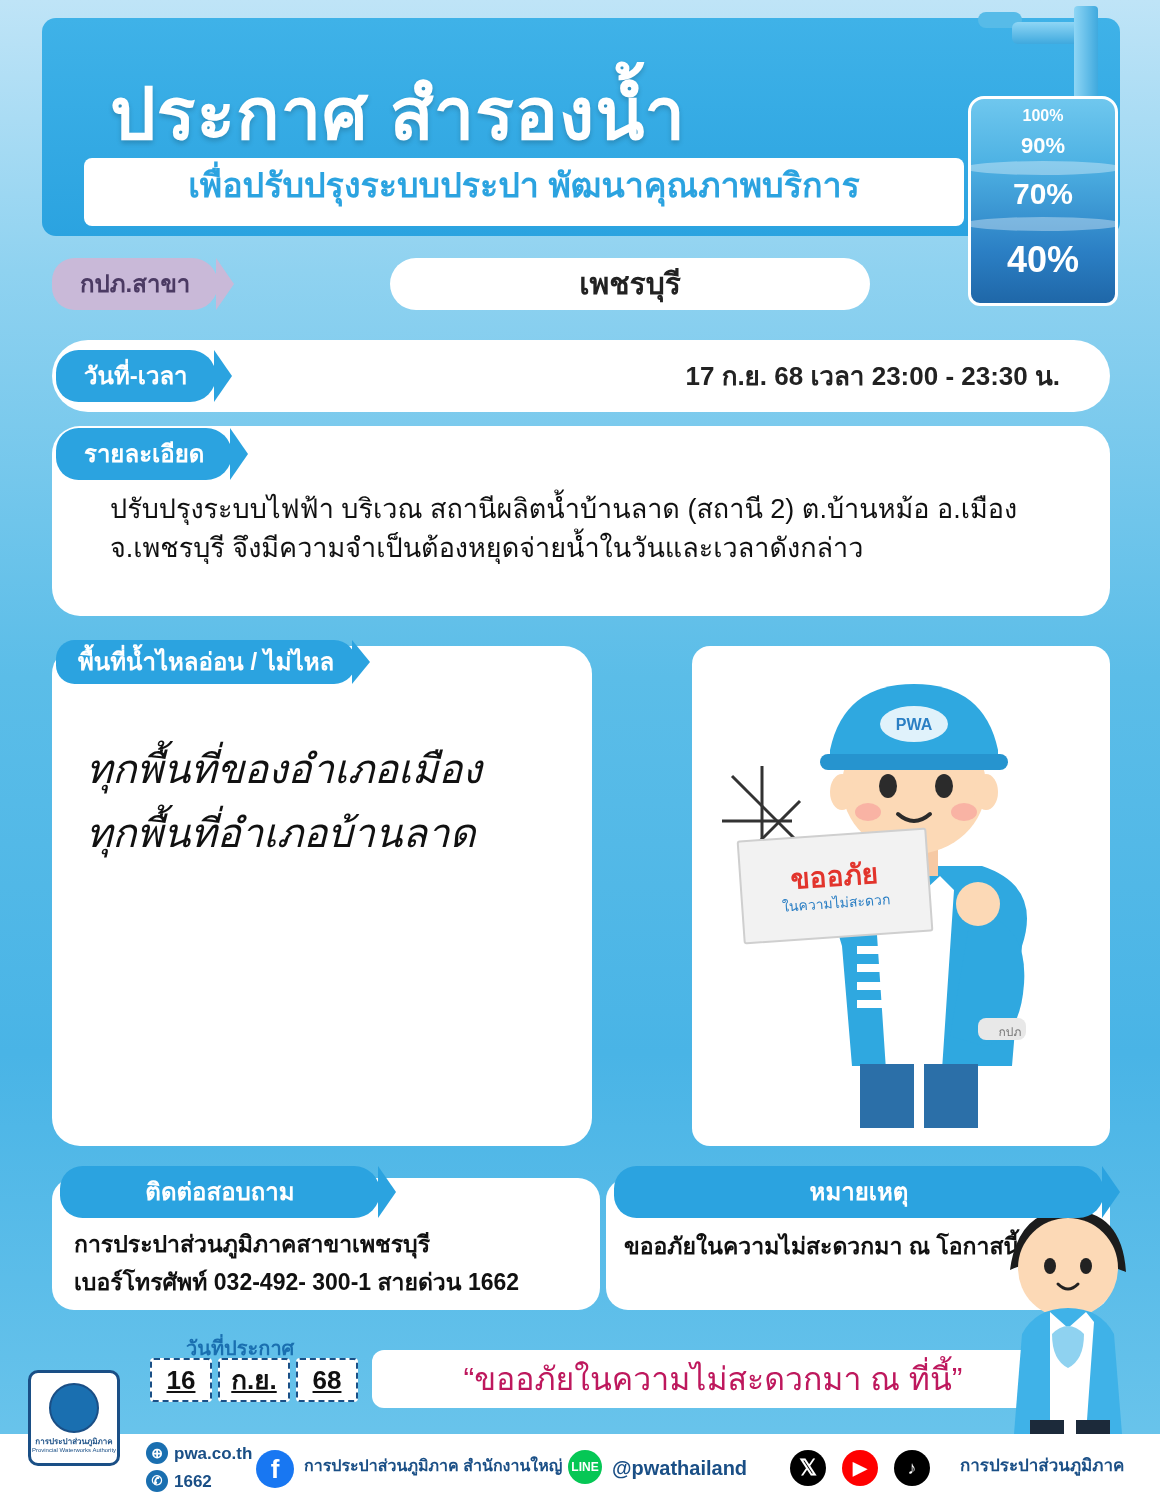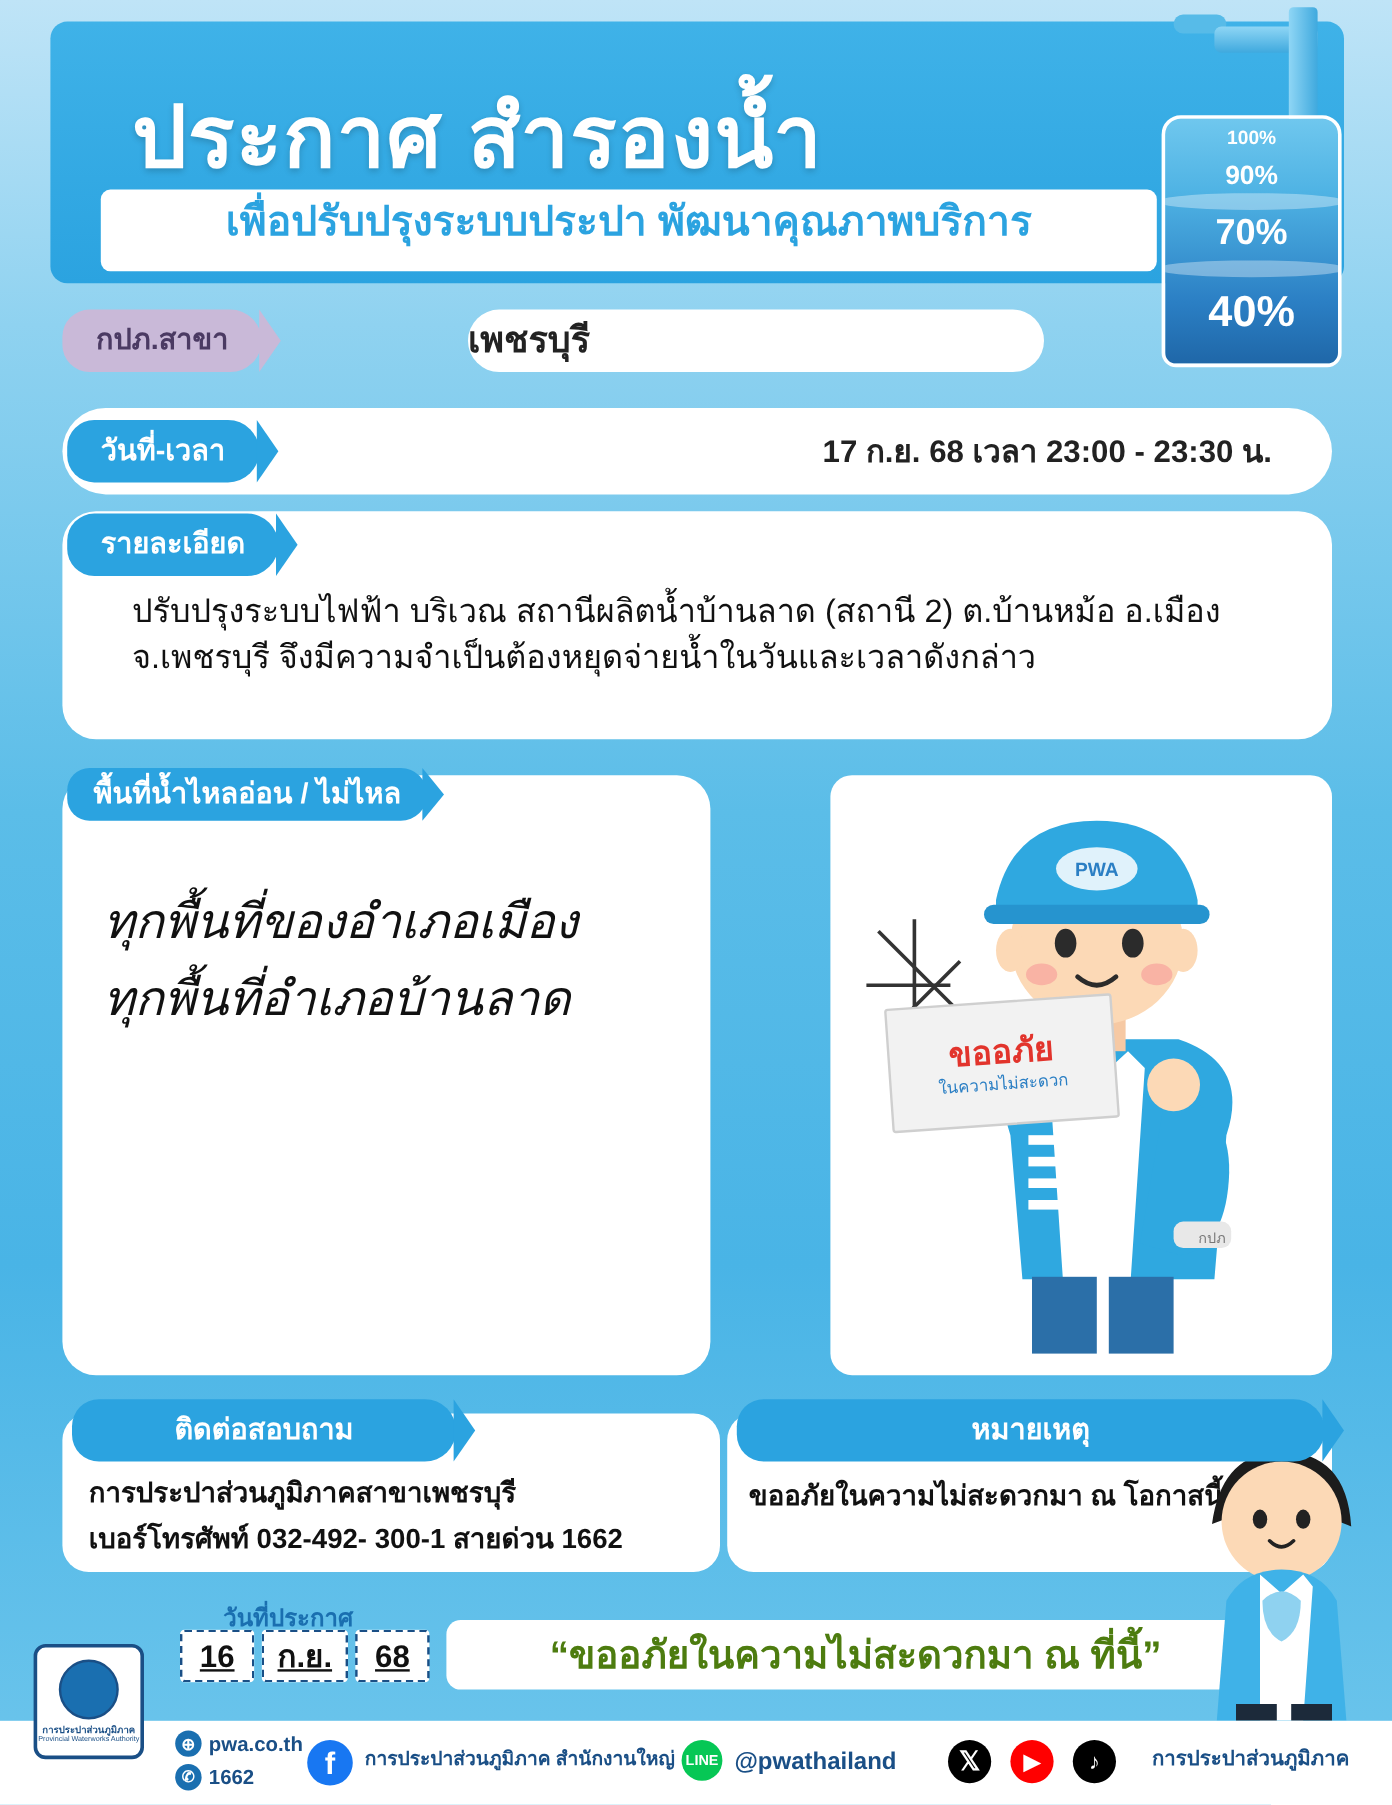--- a/index.html
+++ b/index.html
@@ -125,20 +125,21 @@
     color: #4b3a63;
     border-radius: 26px 30px 30px 26px;
   }
   .branch-tag::after { border-left-color: #c9b9d8; }
   .branch-box {
     position: absolute; left: 390px; top: 258px;
     width: 480px; height: 52px;
     background: #ffffff;
     border-radius: 26px;
     line-height: 52px;
+    text-align: center;
     font-size: 30px;
     font-weight: bold;
     color: #222222;
   }
 
   
   .date-box {
     position: absolute; left: 52px; top: 340px;
     width: 1058px; height: 72px;
     background: #ffffff;
@@ -281,22 +282,22 @@
   .dchip-y { left: 296px; width: 62px; }
 
   .quote-box {
     position: absolute; left: 372px; top: 1350px;
     width: 682px; height: 58px;
     background: #ffffff;
     border-radius: 12px;
     line-height: 58px;
     text-align: center;
     font-size: 32px;
-    font-weight: bold;
-    color: #4d7c0f;
+    font-weight: normal;
+    color: #be185d;
   }
 
   
   .footer {
     position: absolute; left: 0; bottom: 0;
     width: 1160px; height: 70px;
     background: #ffffff;
   }
   .logo-badge {
     position: absolute; left: 28px; bottom: 38px;

